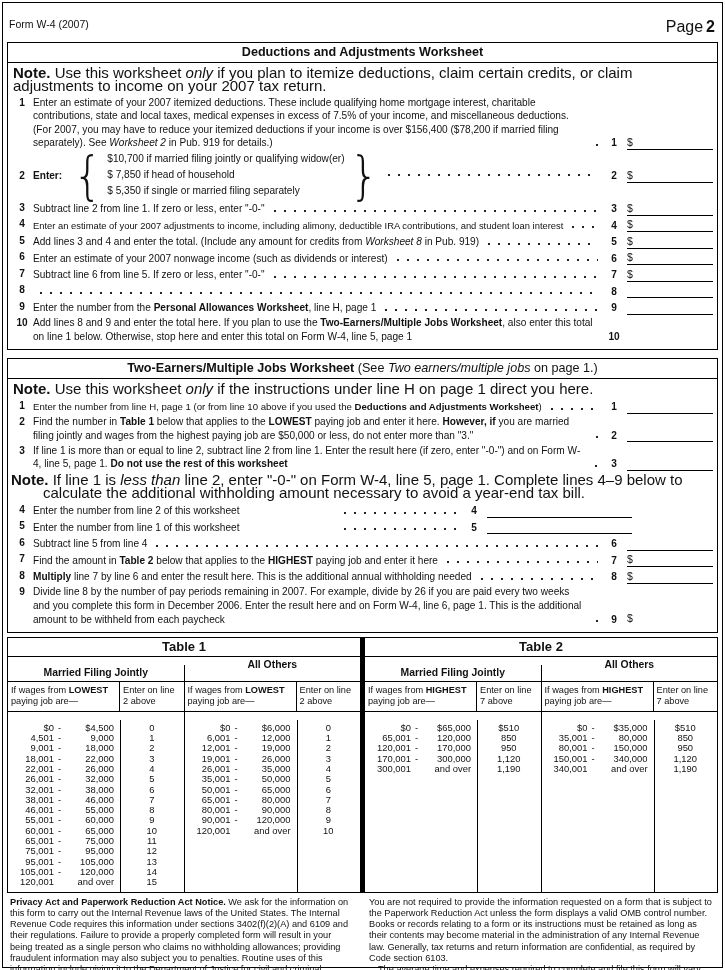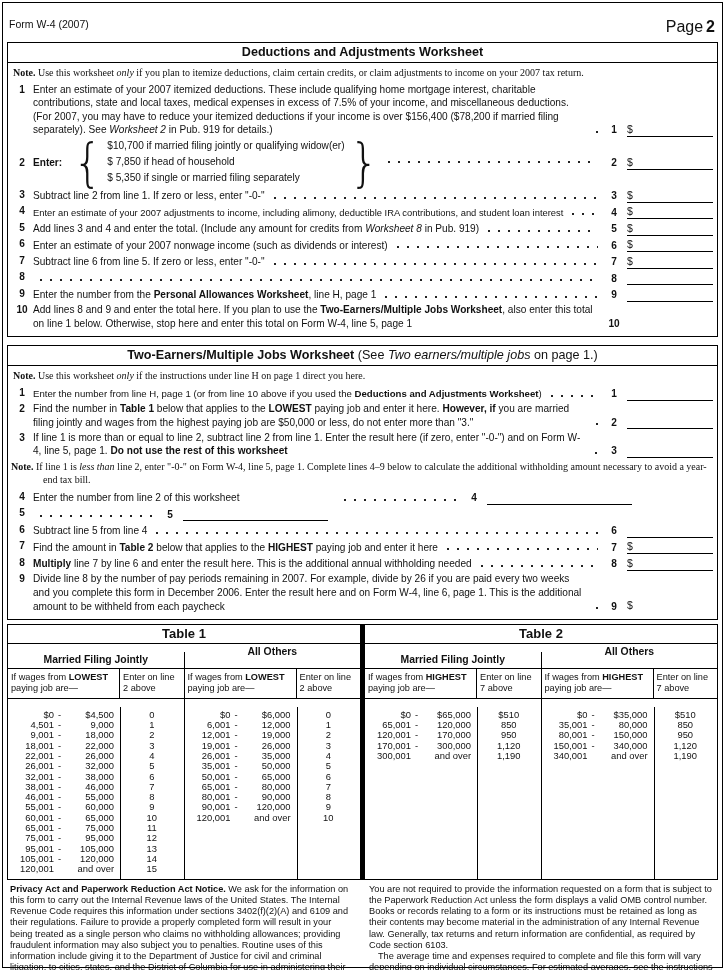--- a/index.html
+++ b/index.html
@@ -15,21 +15,21 @@
   .formid { font-size:10.5px; }
   .pageref { font-size:16px; }
   .pagenum { font-size:16px; font-weight:bold; margin-left:3px; }
 
   
   .wsbox { border:1.6px solid #000; margin:4px 1px; }
   .wstitle { text-align:center; border-bottom:1.4px solid #000; padding:2px 0 3px; font-size:12.6px; }
   .wstitle .main { font-weight:bold; }
   .wsbody { padding:2px 4px 4px 3px; }
 
-  .noterow { font-size:10px; line-height:13px; padding:1px 0 2px 2px;font-family:Liberation Serif, serif; }
+  .noterow { font-size:15px; line-height:13px; padding:1px 0 2px 2px; }
   .noterow .nlabel { font-weight:bold; }
   .hang { padding-left:32px; text-indent:-32px; }
 
   .wline { display:flex; align-items:flex-end; font-size:10.1px; line-height:13.6px; margin:1.5px 0; }
   .lnum { flex:none; width:22px; text-align:center; font-weight:bold; align-self:flex-start; }
   .ltext { flex:0 1 auto; max-width:588px; padding-right:2px; }
   .leader { flex:1 1 10px; min-width:6px; align-self:flex-end; height:4px; margin:0 3px 3px 3px;
             background-image:radial-gradient(circle, #222 1px, transparent 1.3px);
             background-size:10px 4px; background-position:left bottom; background-repeat:repeat-x; }
   .enum { flex:none; width:26px; text-align:center; font-weight:bold; }
@@ -234,20 +234,21 @@
         <span class="lnum">4</span>
         <span class="ltext ltext-mid">Enter the number from line 2 of this worksheet</span>
         <span class="leader leader-mid"></span>
         <span class="enum">4</span>
         <span class="eline eline-mid"></span>
         <span class="midspacer"></span>
       </div>
 
       <div class="wline">
         <span class="lnum">5</span>
+        <span class="ltext ltext-mid">Enter the number from line 1 of this worksheet</span>
         <span class="leader leader-mid"></span>
         <span class="enum">5</span>
         <span class="eline eline-mid"></span>
         <span class="midspacer"></span>
       </div>
 
       <div class="wline">
         <span class="lnum">6</span>
         <span class="ltext">Subtract line 5 from line 4</span>
         <span class="leader"></span>

